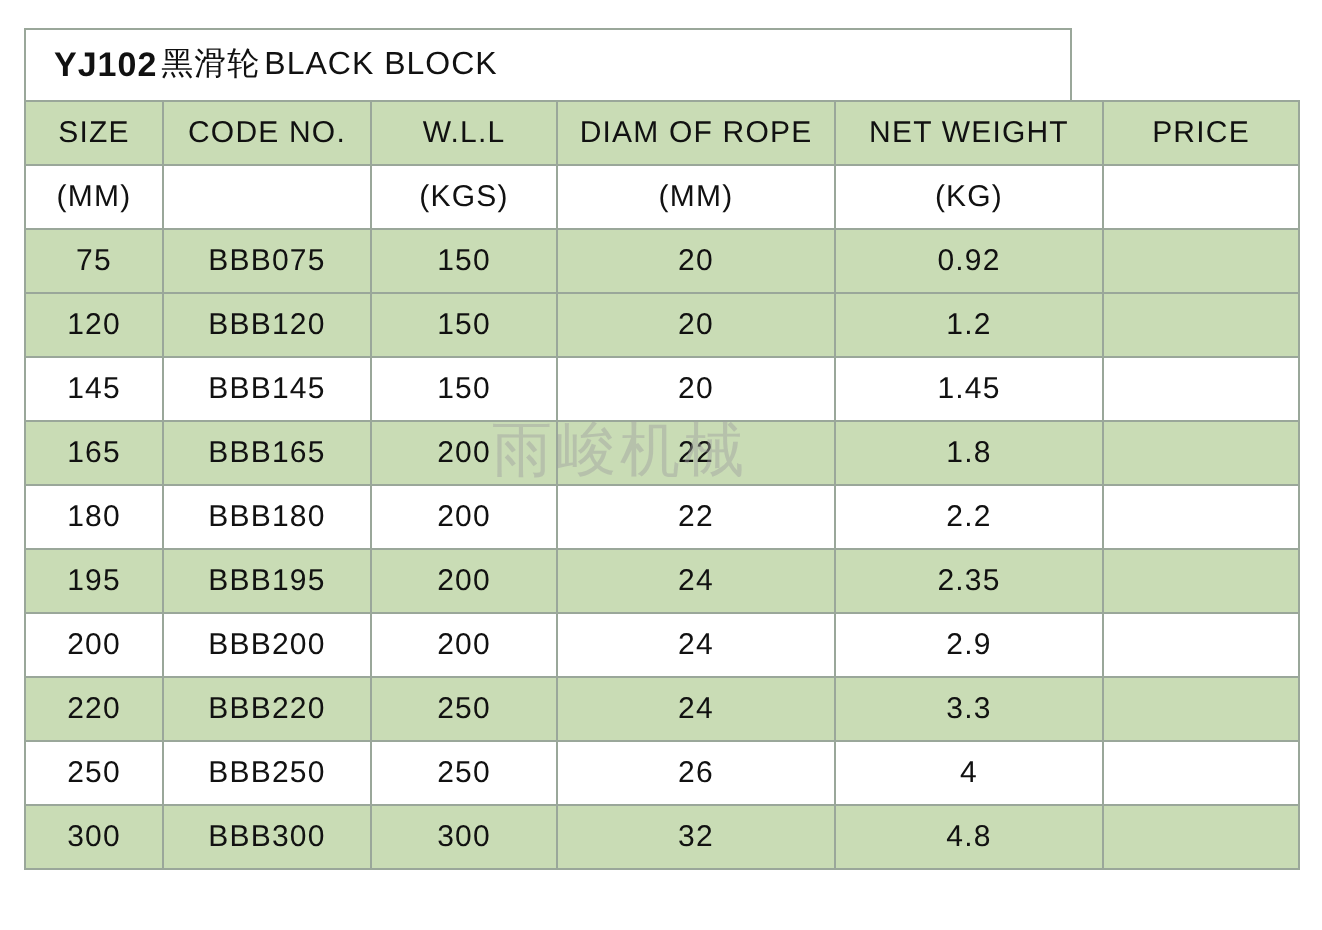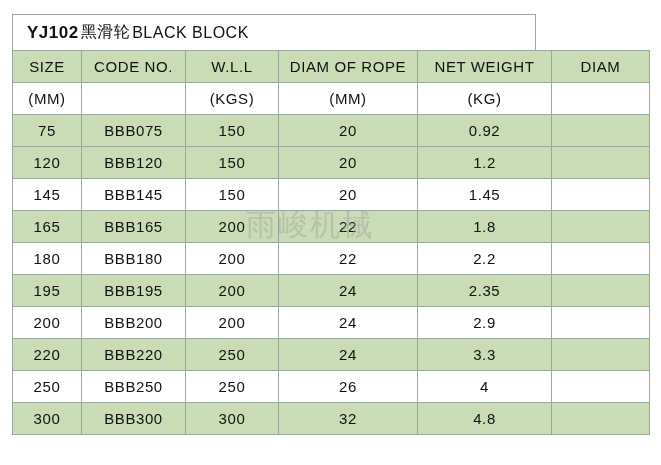--- a/index.html
+++ b/index.html
@@ -117,21 +117,21 @@
         <col class="c4">
         <col class="c5">
     </colgroup>
     <tbody>
       <tr class="header-row">
         <td>SIZE</td>
         <td>CODE NO.</td>
         <td>W.L.L</td>
         <td>DIAM OF ROPE</td>
         <td>NET WEIGHT</td>
-        <td>DIAM</td>
+        <td>PRICE</td>
       </tr>
       <tr class="unit-row">
         <td>(MM)</td>
         <td></td>
         <td>(KGS)</td>
         <td>(MM)</td>
         <td>(KG)</td>
         <td></td>
       </tr>
 

